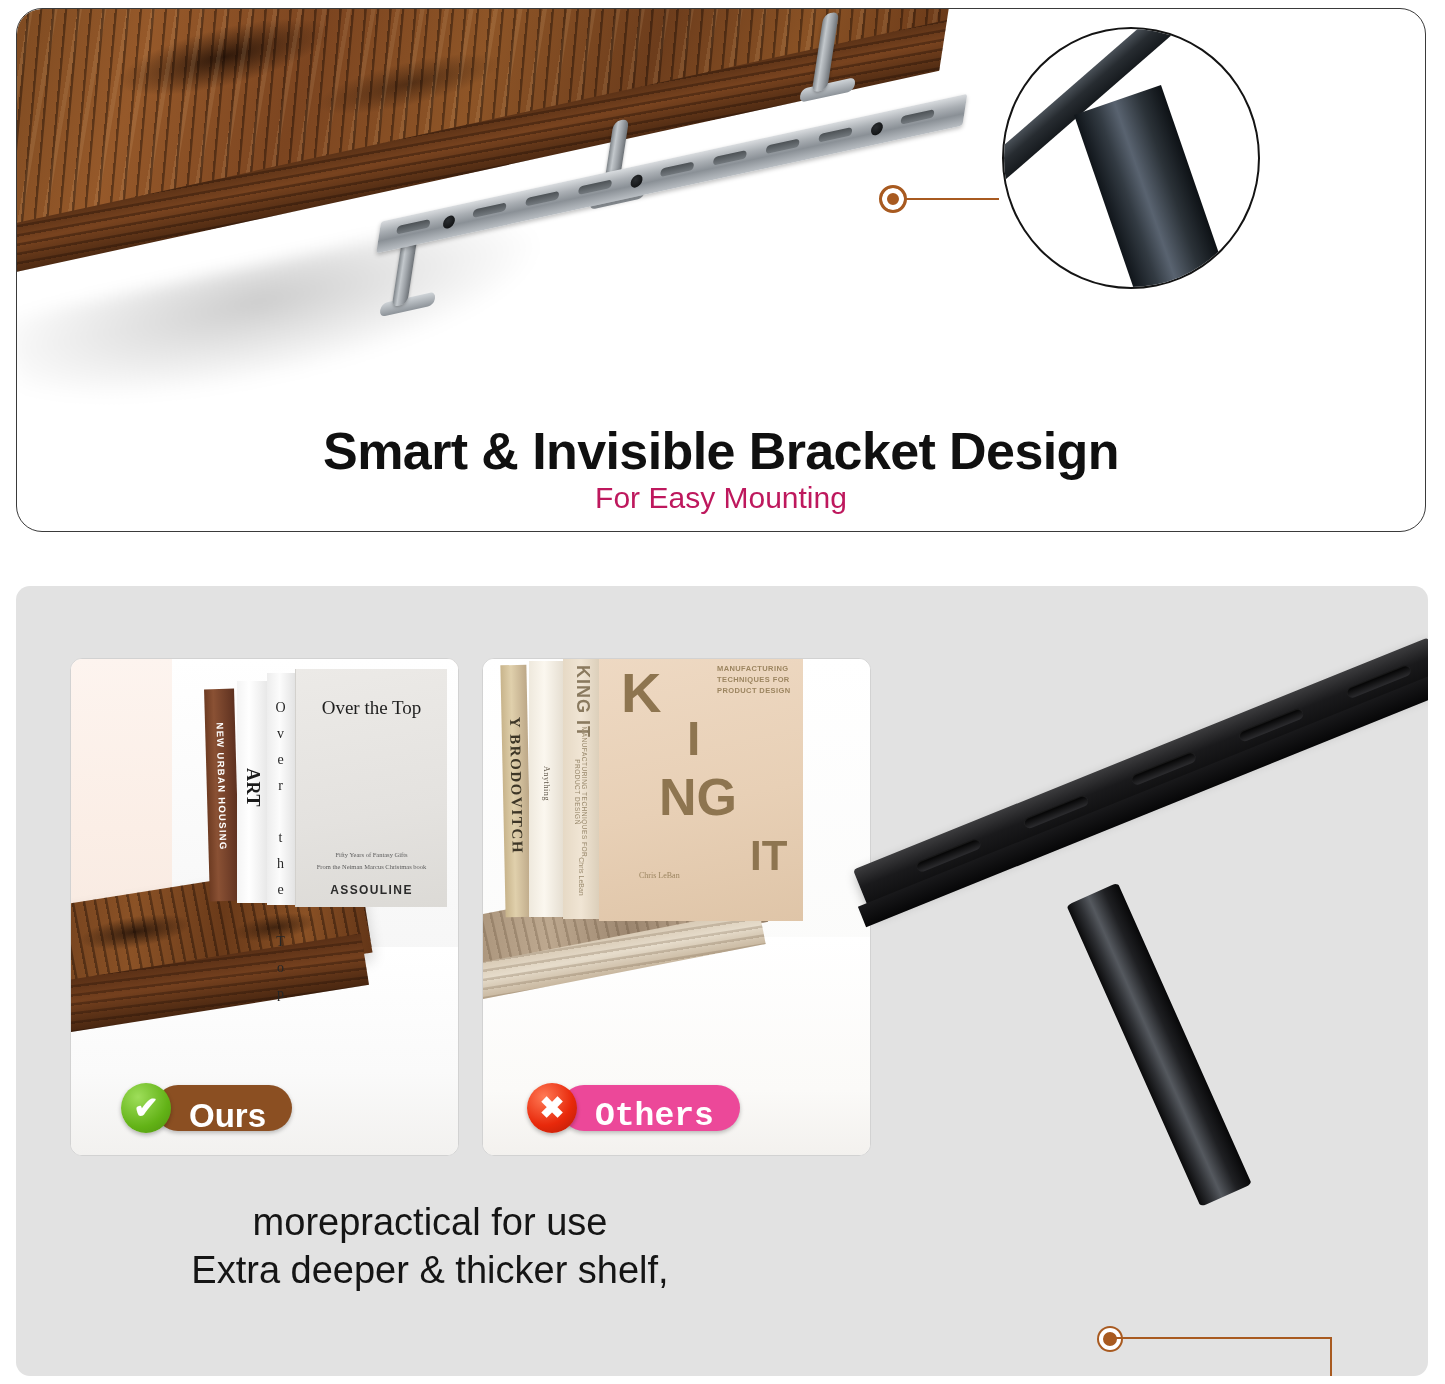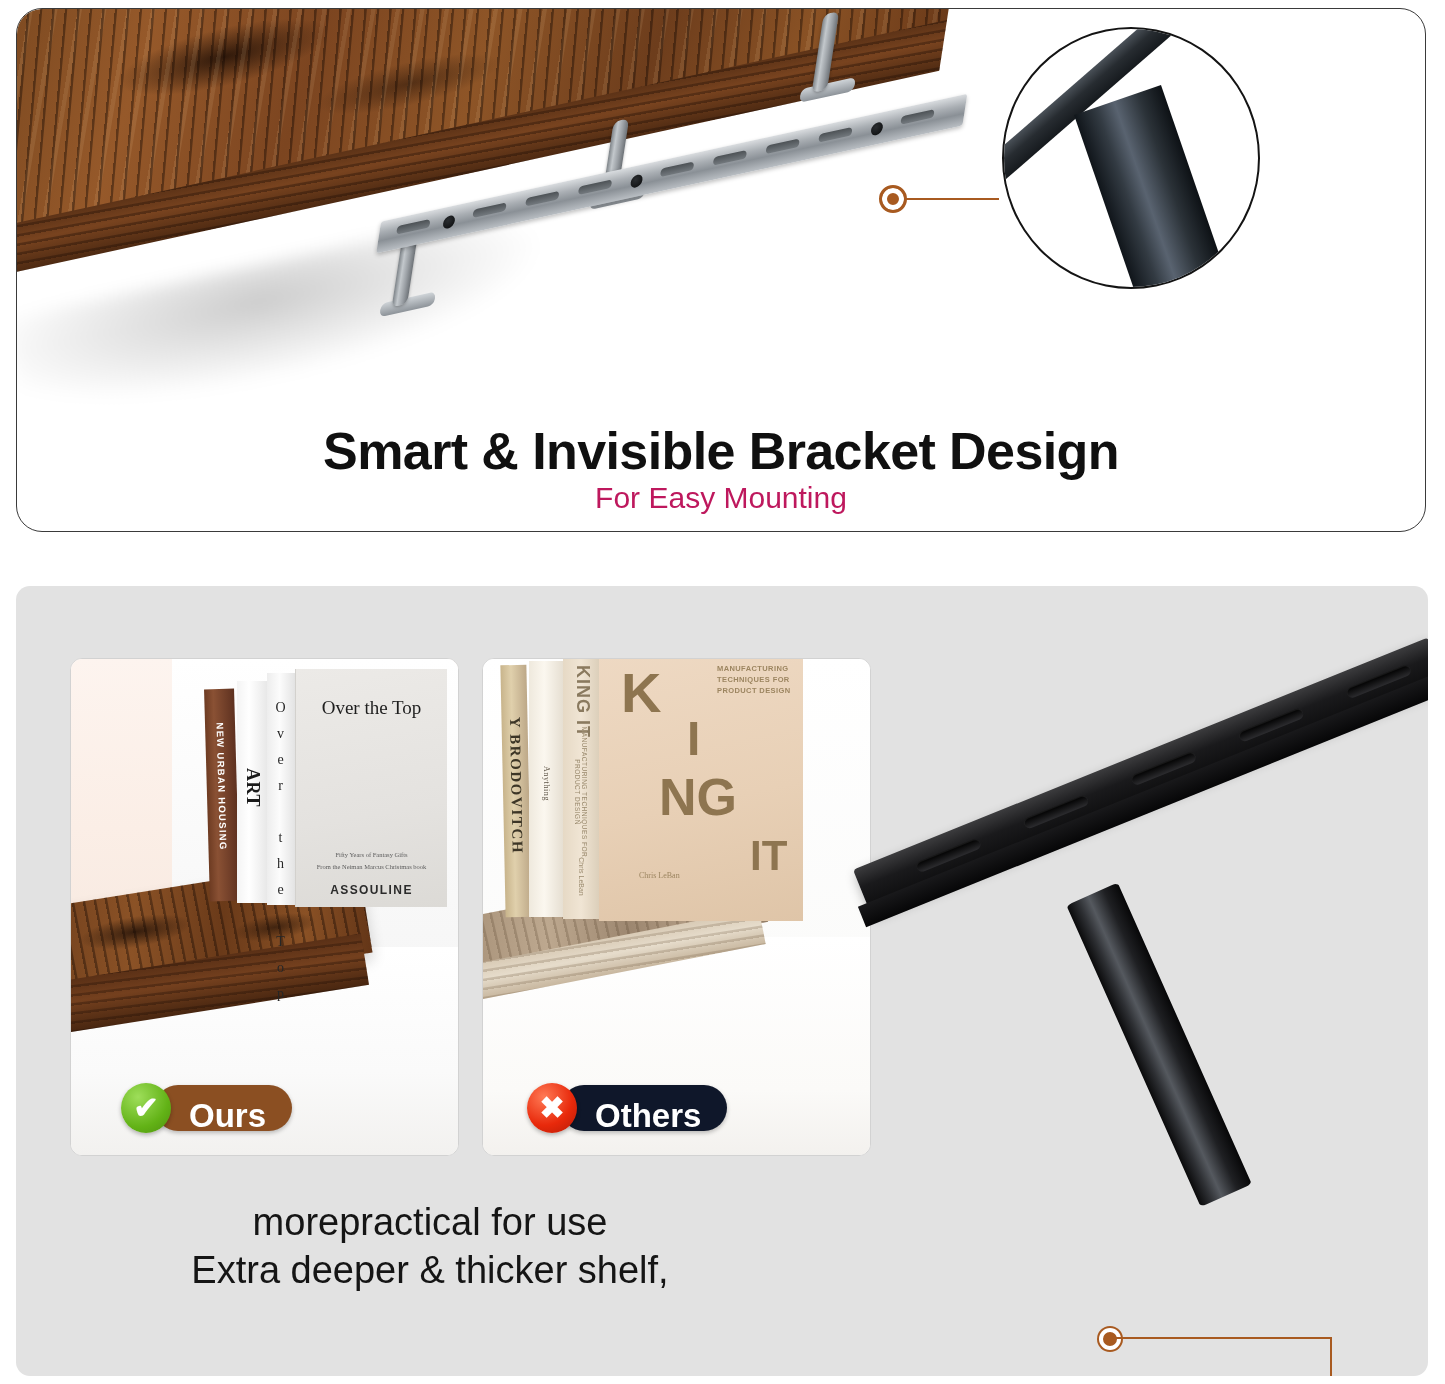--- a/index.html
+++ b/index.html
@@ -270,21 +270,21 @@
     box-shadow:0 2px 4px rgba(0,0,0,.28);
   }
   .icon-ok{ background:radial-gradient(circle at 34% 28%, #9ede5a, #62b216 62%, #4e910f 100%); }
   .icon-no{ background:radial-gradient(circle at 34% 28%, #ff7a55, #e8290b 58%, #b41b06 100%); }
   .badge-pill{
     height:46px; margin-left:-16px; padding:16px 26px 0 34px; border-radius:23px;
     display:flex; align-items:center; color:#ffffff; font-size:33px; font-weight:700;
     box-shadow:0 2px 4px rgba(0,0,0,.25);
   }
   .pill-ours{ background:#8b4f22; }
-  .pill-others{ background:#0f172a; }
+  .pill-others{ background:#ec4899;font-family:Liberation Mono, monospace; }
 
   .bottom-caption{
     position:absolute; left:14px; top:612px; width:800px;
     text-align:center; font-size:38px; line-height:48px; color:#151515;
   }
 
   
   .brk{ position:absolute; left:0; top:0; width:100%; height:100%; }
   .brk-plate{
     position:absolute; left:846px; top:282px; width:620px; height:48px;

